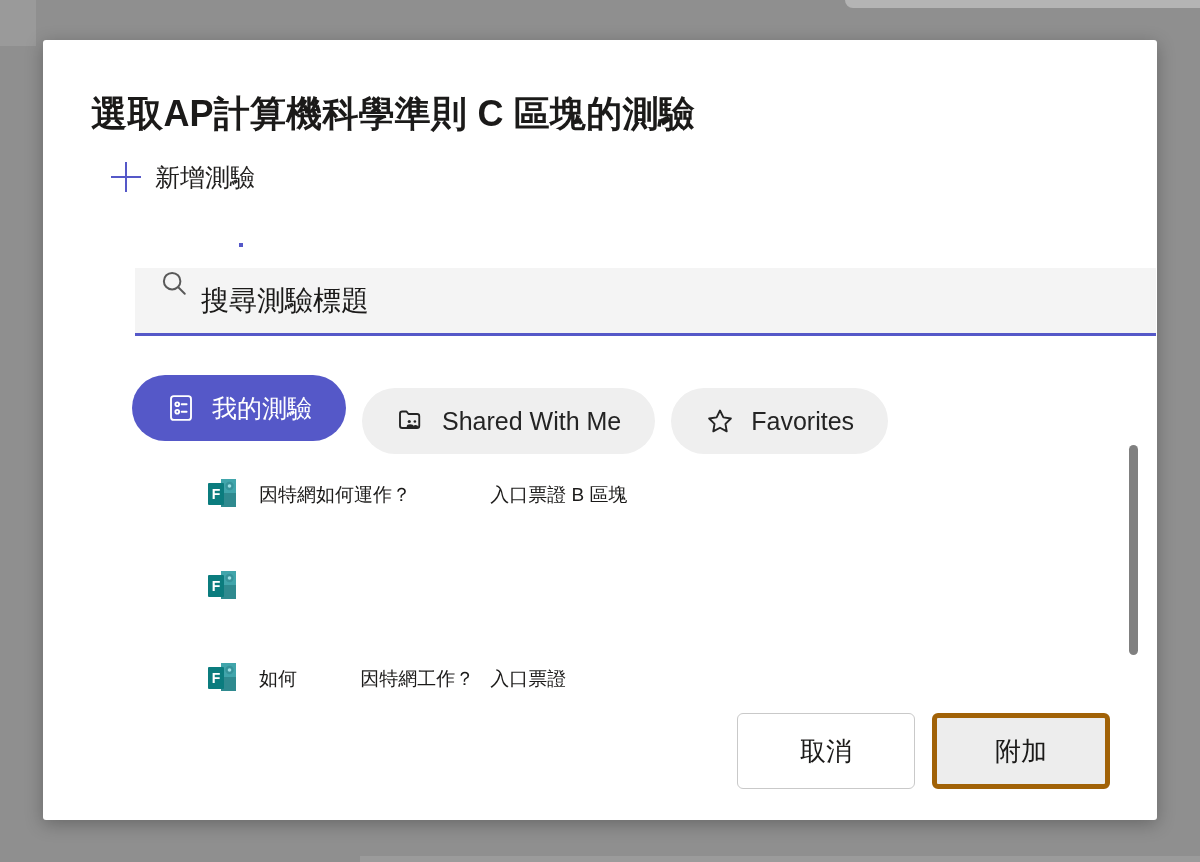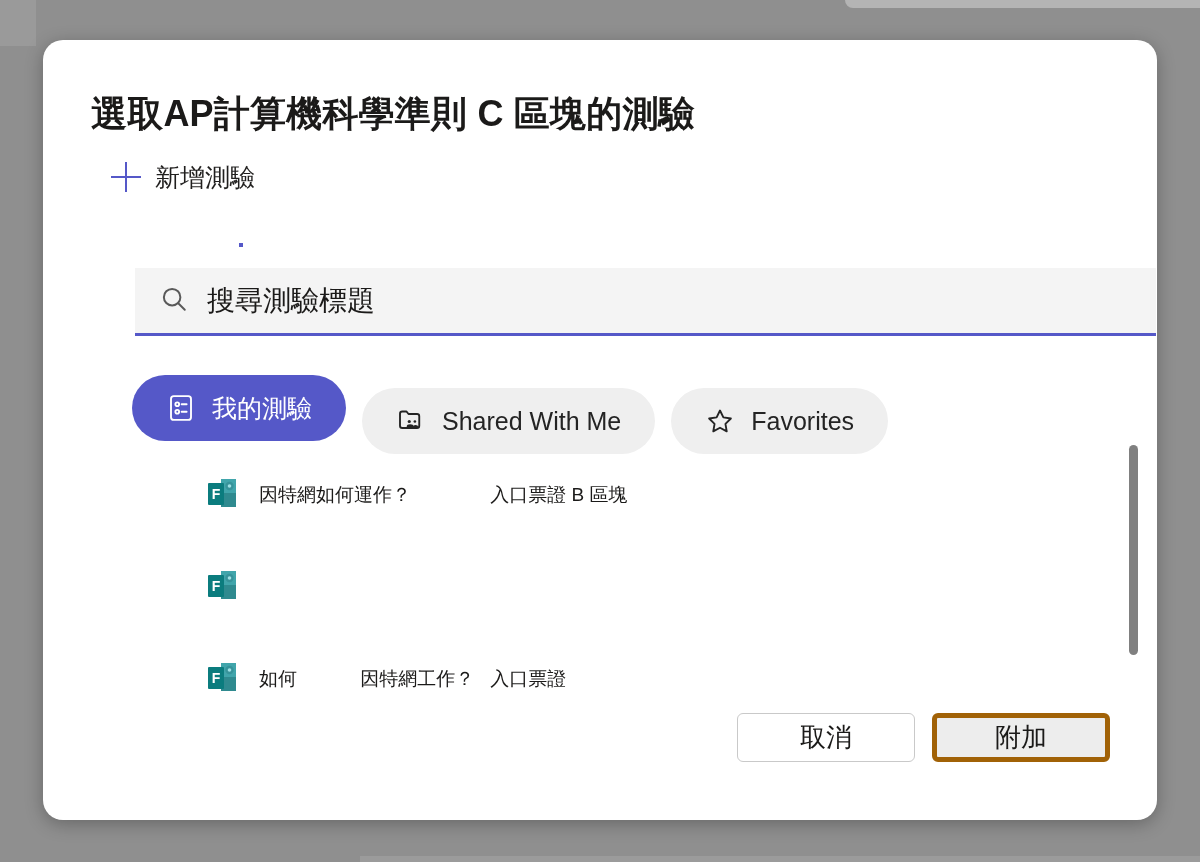--- a/index.html
+++ b/index.html
@@ -49,21 +49,21 @@
   }
 
   
   #dialog {
     position: absolute;
     left: 43px;
     top: 40px;
     width: 1114px;
     height: 780px;
     background: #ffffff;
-    border-radius: 20px;
+    border-radius: 3px;
     box-shadow: 0 4px 18px rgba(0,0,0,0.28);
     padding: 0;
     overflow: hidden;
   }
 
   
   #dialog-title {
     position: absolute;
     left: 48px;
     top: 50px;
@@ -123,23 +123,22 @@
   #search-box {
     position: absolute;
     left: 92px;
     top: 228px;
     width: 1021px;
     height: 68px;
     background: #f4f4f4;
     border: none;
     border-bottom: 3px solid #5558c8;
     display: flex;
-    align-items: center;
     padding-left: 24px;
-    gap: 18px;
+    gap: 12px;
   }
   #search-icon { flex: 0 0 auto; }
   #search-input {
     border: none;
     outline: none;
     background: transparent;
     font-family: inherit;
     font-size: 28px;
     color: #1b1a19;
     width: 85%;
@@ -224,21 +223,21 @@
   
   #dialog-footer {
     position: absolute;
     right: 47px;
     top: 673px;
     display: flex;
     gap: 17px;
   }
   .footer-button {
     width: 178px;
-    height: 49px;
+    height: 76px;
     border-radius: 6px;
     font-family: inherit;
     font-size: 26px;
     color: #1b1a19;
     cursor: pointer;
     display: flex;
     align-items: center;
     justify-content: center;
   }
   #cancel-button {

